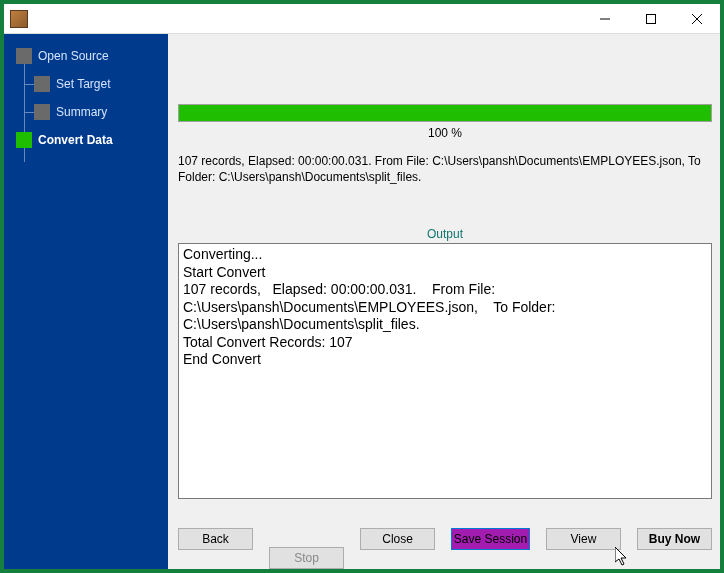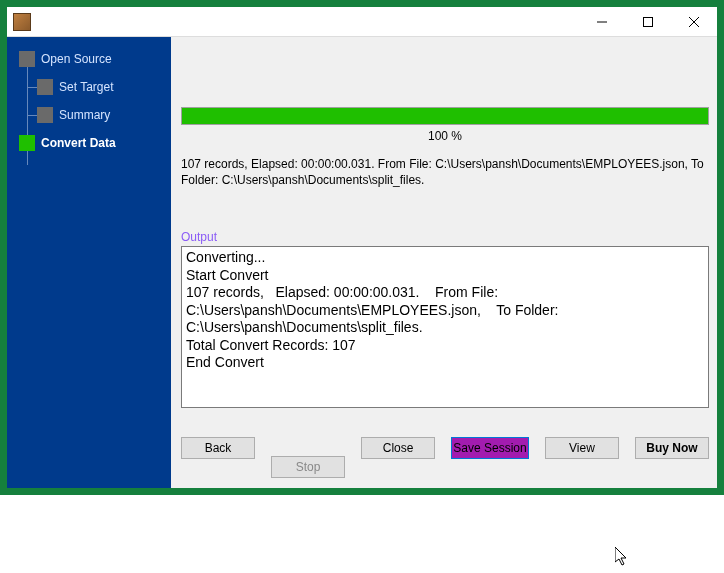--- a/index.html
+++ b/index.html
@@ -5,22 +5,22 @@
   * { box-sizing: border-box; }
   body {
     margin: 0;
     font-family: "Segoe UI", Tahoma, sans-serif;
     font-size: 12px;
     background: #fff;
     overflow: hidden;
   }
   .window {
     width: 724px;
-    height: 495px;
-    border: 7px solid #15803d;
+    height: 573px;
+    border: 4px solid #15803d;
     display: flex;
     flex-direction: column;
     background: #fff;
   }
   .titlebar {
     height: 30px;
     display: flex;
     align-items: center;
     background: #fff;
     border-bottom: 1px solid #ddd;
@@ -100,21 +100,21 @@
   }
   .tree-label.active {
     color: #fff;
     font-weight: bold;
   }
   .main {
     flex: 1;
     background: #f0f0f0;
     display: flex;
     flex-direction: column;
-    padding: 8px 8px 10px 10px;
+    padding: 8px 8px 0 10px;
     min-width: 0;
   }
   .progress-area {
     padding-top: 62px;
   }
   .progress-bar {
     height: 18px;
     background: #1fbf00;
     border: 1px solid #a0a0a0;
   }
@@ -125,23 +125,24 @@
     margin-top: 4px;
   }
   .summary-text {
     font-size: 12px;
     color: #000;
     margin-top: 14px;
     line-height: 1.3;
   }
   .output-label {
     font-size: 12px;
-    color: #8b5cf6;
+    color: #0f766e;
     margin-top: 42px;
     margin-bottom: 2px;
+    text-align: center;
   }
   .output-box {
     flex: 1;
     border: 1px solid #7a7a7a;
     background: #fff;
     padding: 2px 4px;
     font-size: 14px;
     color: #000;
     line-height: 1.25;
     overflow-y: scroll;

